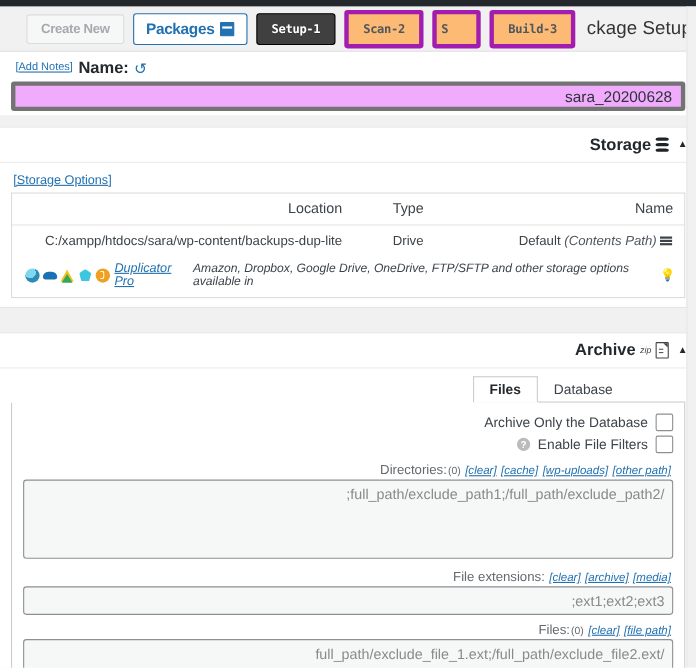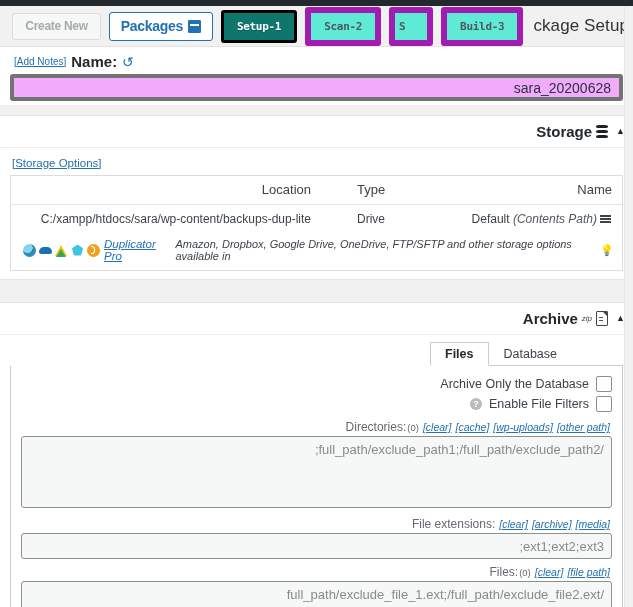--- a/index.html
+++ b/index.html
@@ -83,29 +83,29 @@
     color: #2271b1;
     font-family: "Liberation Sans", sans-serif;
     font-size: 14px;
     font-weight: bold;
     padding: 6px 11px;
     display: inline-flex;
     align-items: center;
     gap: 5px;
   }
   .btn.step-active {
-    background: #0f766e;
-    border: 3px solid #000000;
+    background: #404040;
+    border: 1px solid #000000;
     color: #fff;
     text-shadow: 0 1px 0 rgba(0,0,0,.25);
     padding: 6px 13px;
   }
   .btn.step {
-    background: #5eead4;
-    border: 6px solid #a21caf;
+    background: #fdba74;
+    border: 4px solid #a21caf;
     color: #50575e;
     padding: 6px 13px;
   }
   .btn.step.clipped {
     width: 44px;
     overflow: hidden;
     padding-left: 4px;
     padding-right: 4px;
     text-align: left;
   }

